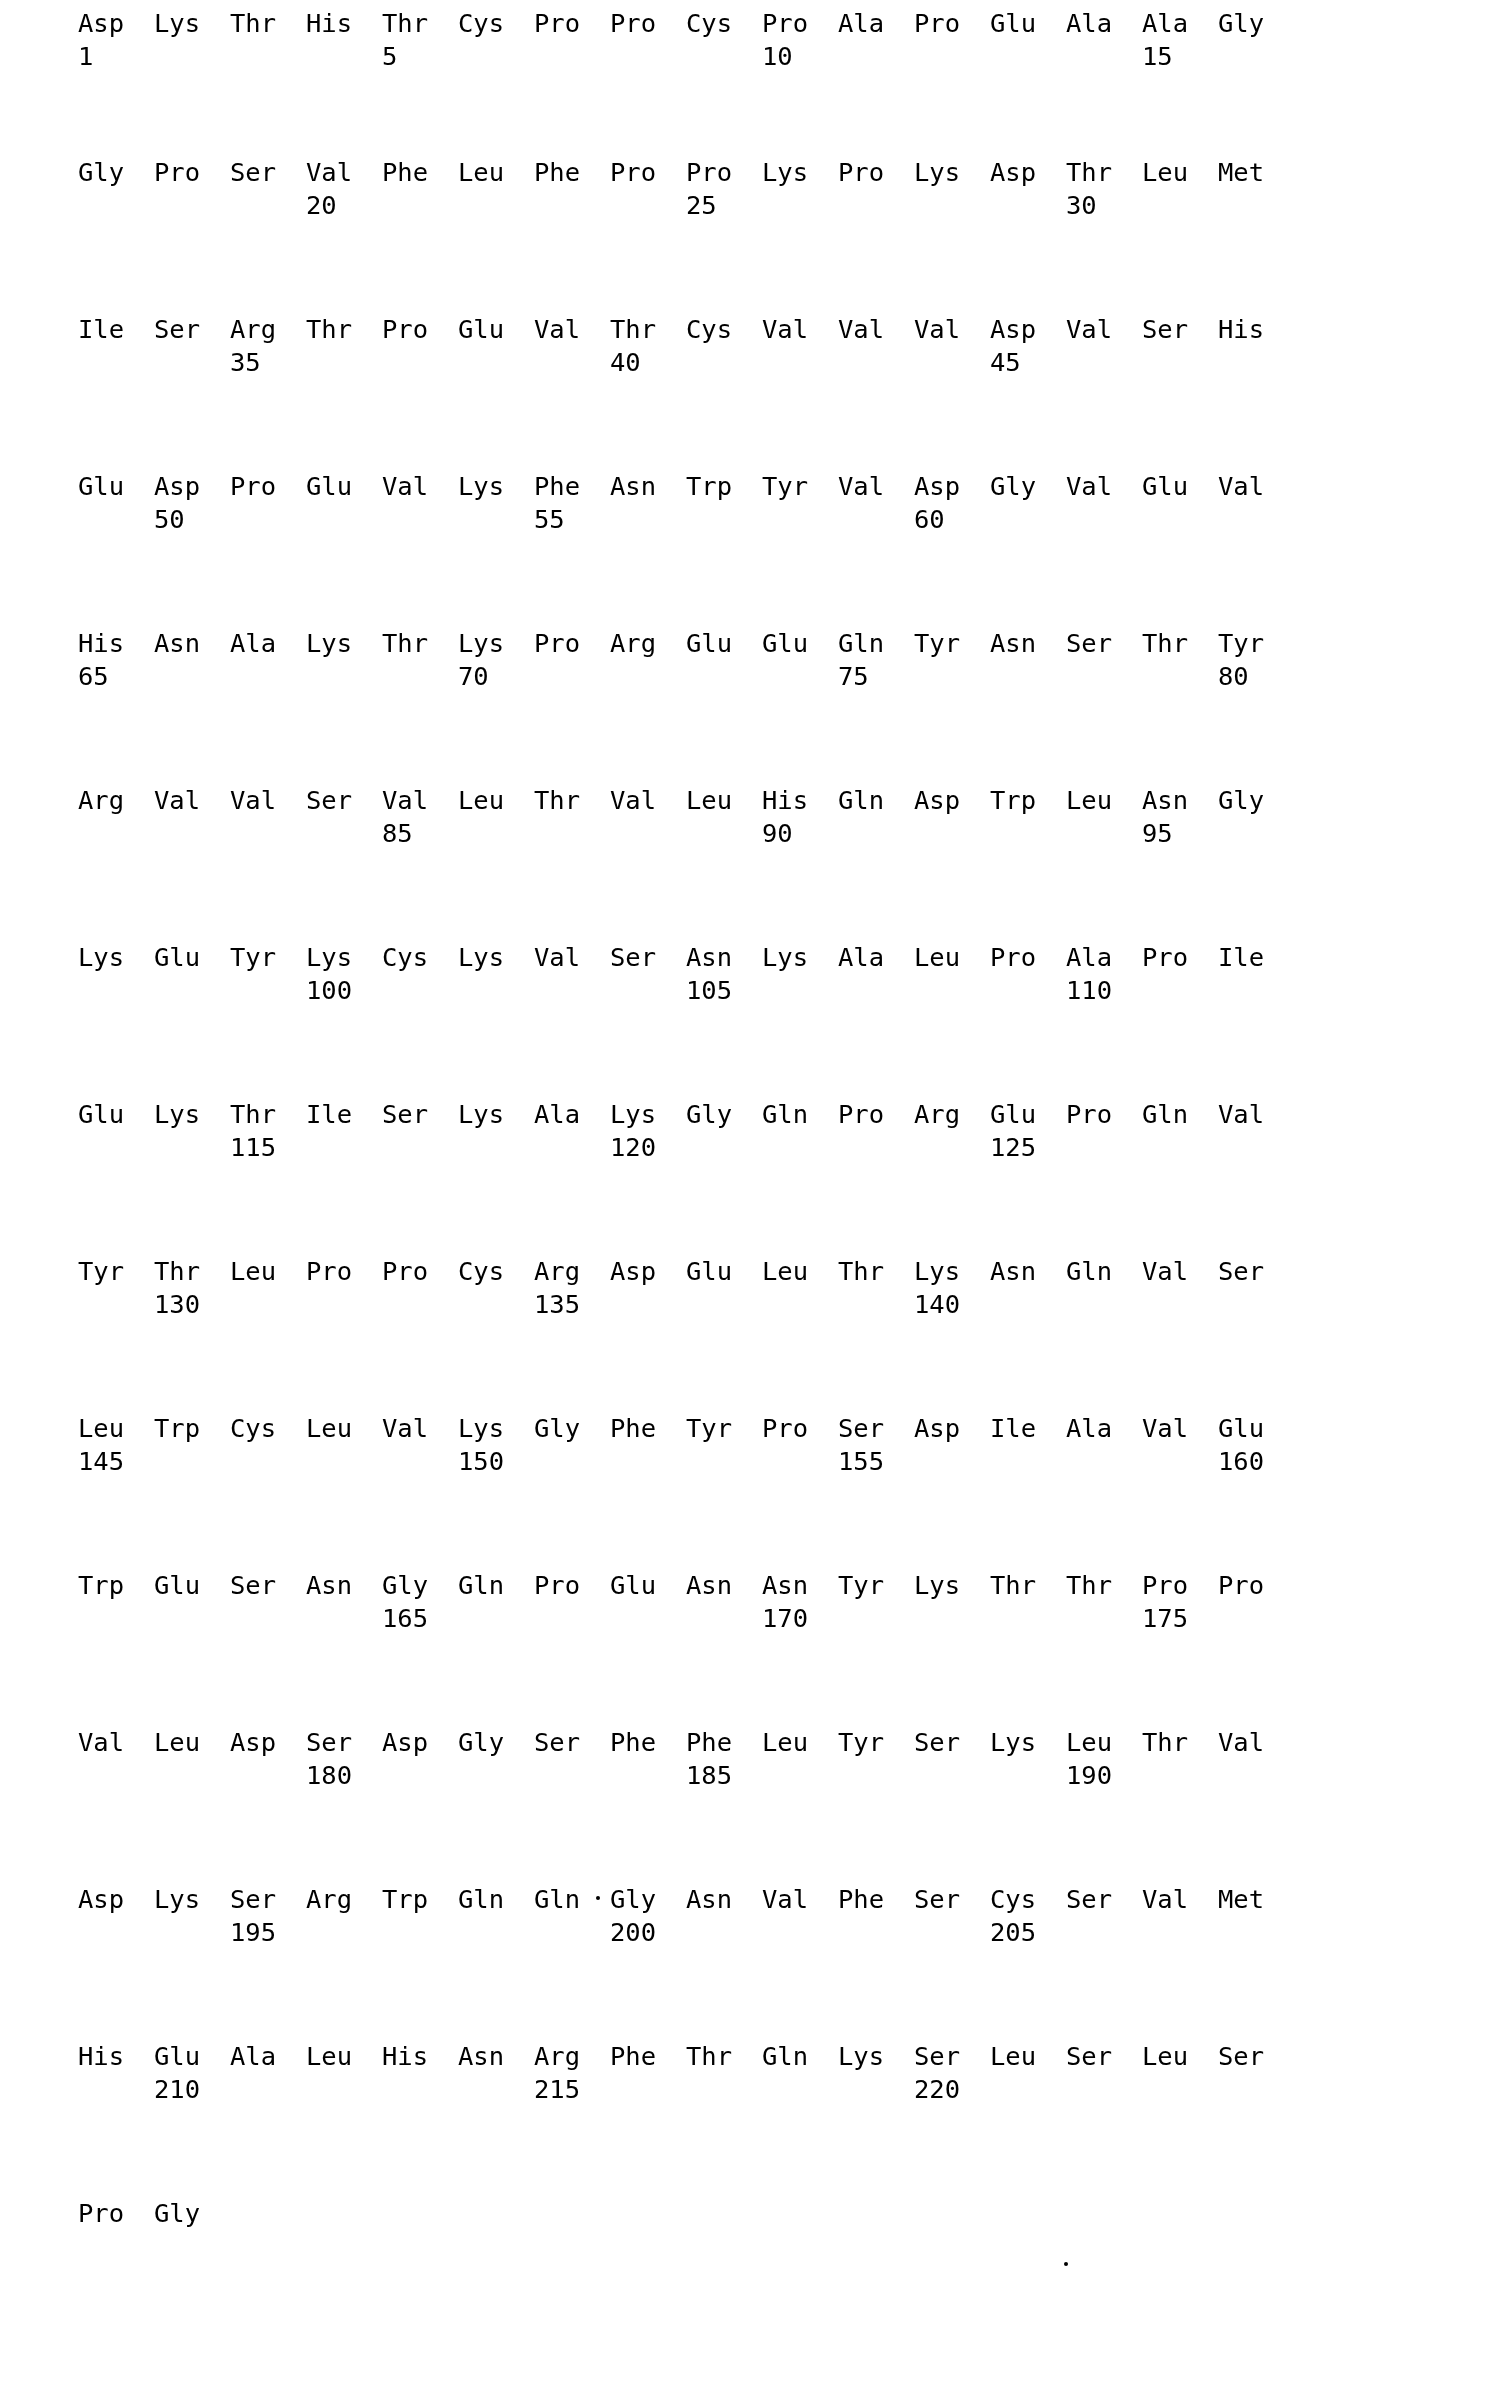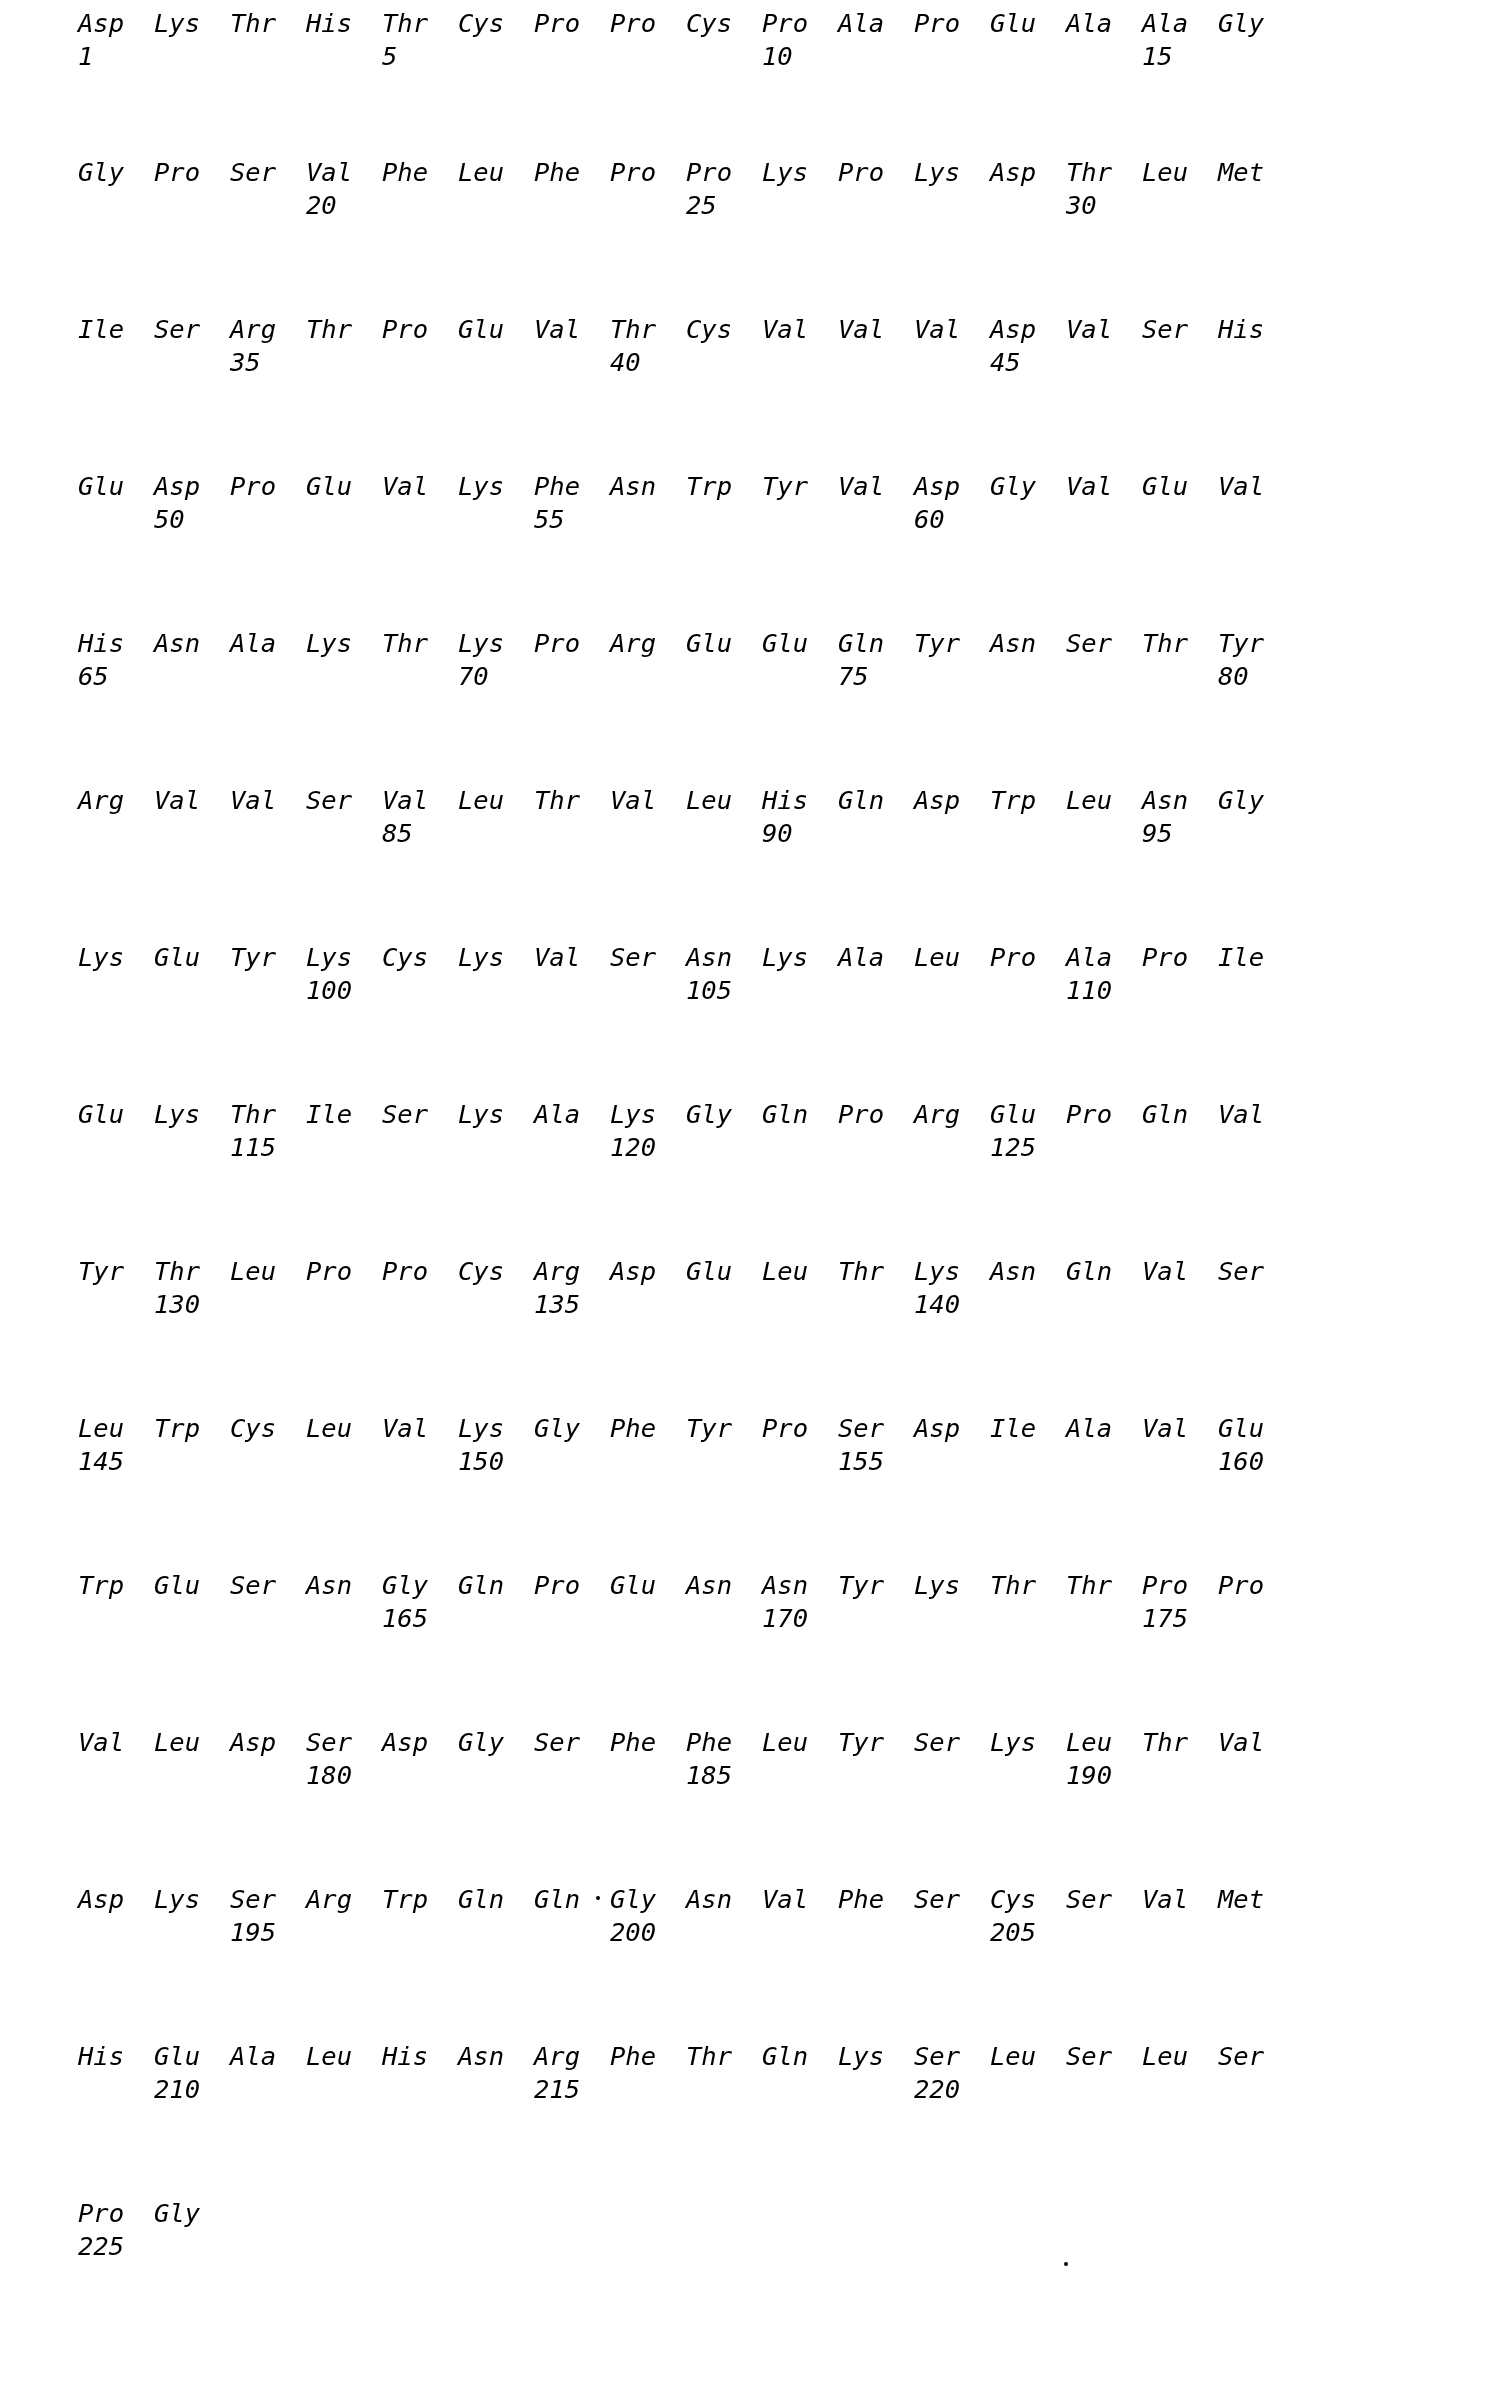--- a/index.html
+++ b/index.html
@@ -15,21 +15,20 @@
     position: relative;
     overflow: hidden;
   }
   #sequence-sheet {
     position: absolute;
     left: 0;
     top: 0;
     width: 1486px;
     height: 2385px;
     padding: 0;
-    font-style: italic;
   }
   .seq-block {
     position: relative;
     margin: 0 0 0 0;
     height: 157px;
     padding-left: 78px;
     box-sizing: border-box;
   }
   .seq-block.first {
     padding-top: 8px;
@@ -128,17 +127,16 @@
     <div class="seq-block">
       <div class="residue-row"><span class="cell">Asp</span><span class="cell">Lys</span><span class="cell">Ser</span><span class="cell">Arg</span><span class="cell">Trp</span><span class="cell">Gln</span><span class="cell">Gln</span><span class="cell">Gly</span><span class="cell">Asn</span><span class="cell">Val</span><span class="cell">Phe</span><span class="cell">Ser</span><span class="cell">Cys</span><span class="cell">Ser</span><span class="cell">Val</span><span class="cell">Met</span></div>
       <div class="number-row"><span class="num-cell"></span><span class="num-cell"></span><span class="num-cell">195</span><span class="num-cell"></span><span class="num-cell"></span><span class="num-cell"></span><span class="num-cell"></span><span class="num-cell">200</span><span class="num-cell"></span><span class="num-cell"></span><span class="num-cell"></span><span class="num-cell"></span><span class="num-cell">205</span><span class="num-cell"></span><span class="num-cell"></span><span class="num-cell"></span></div>
     </div>
     <div class="seq-block">
       <div class="residue-row"><span class="cell">His</span><span class="cell">Glu</span><span class="cell">Ala</span><span class="cell">Leu</span><span class="cell">His</span><span class="cell">Asn</span><span class="cell">Arg</span><span class="cell">Phe</span><span class="cell">Thr</span><span class="cell">Gln</span><span class="cell">Lys</span><span class="cell">Ser</span><span class="cell">Leu</span><span class="cell">Ser</span><span class="cell">Leu</span><span class="cell">Ser</span></div>
       <div class="number-row"><span class="num-cell"></span><span class="num-cell">210</span><span class="num-cell"></span><span class="num-cell"></span><span class="num-cell"></span><span class="num-cell"></span><span class="num-cell">215</span><span class="num-cell"></span><span class="num-cell"></span><span class="num-cell"></span><span class="num-cell"></span><span class="num-cell">220</span><span class="num-cell"></span><span class="num-cell"></span><span class="num-cell"></span><span class="num-cell"></span></div>
     </div>
     <div class="seq-block">
       <div class="residue-row"><span class="cell">Pro</span><span class="cell">Gly</span></div>
-      <div class="number-row"><span class="num-cell">225</span><span class="num-cell"></span></div>
     </div>
     <span class="dot-mark" style="left: 596px; top: 1896px;"></span>
     <span class="dot-mark" style="left: 1064px; top: 2262px;"></span>
   </div>
 
 </body></html>

